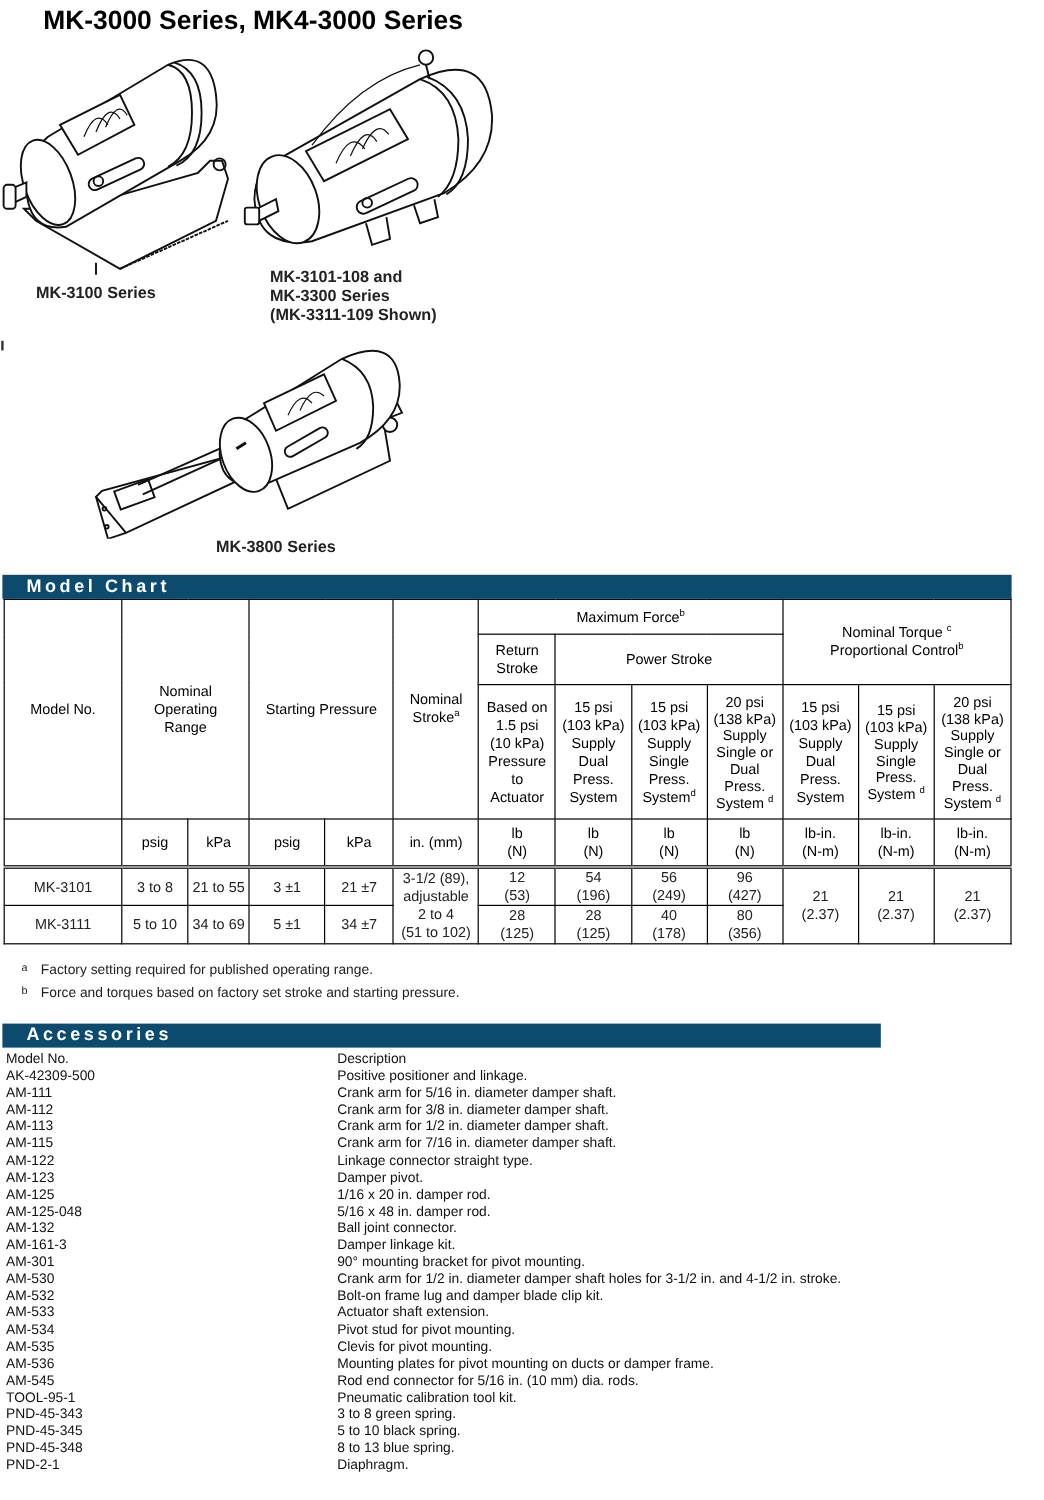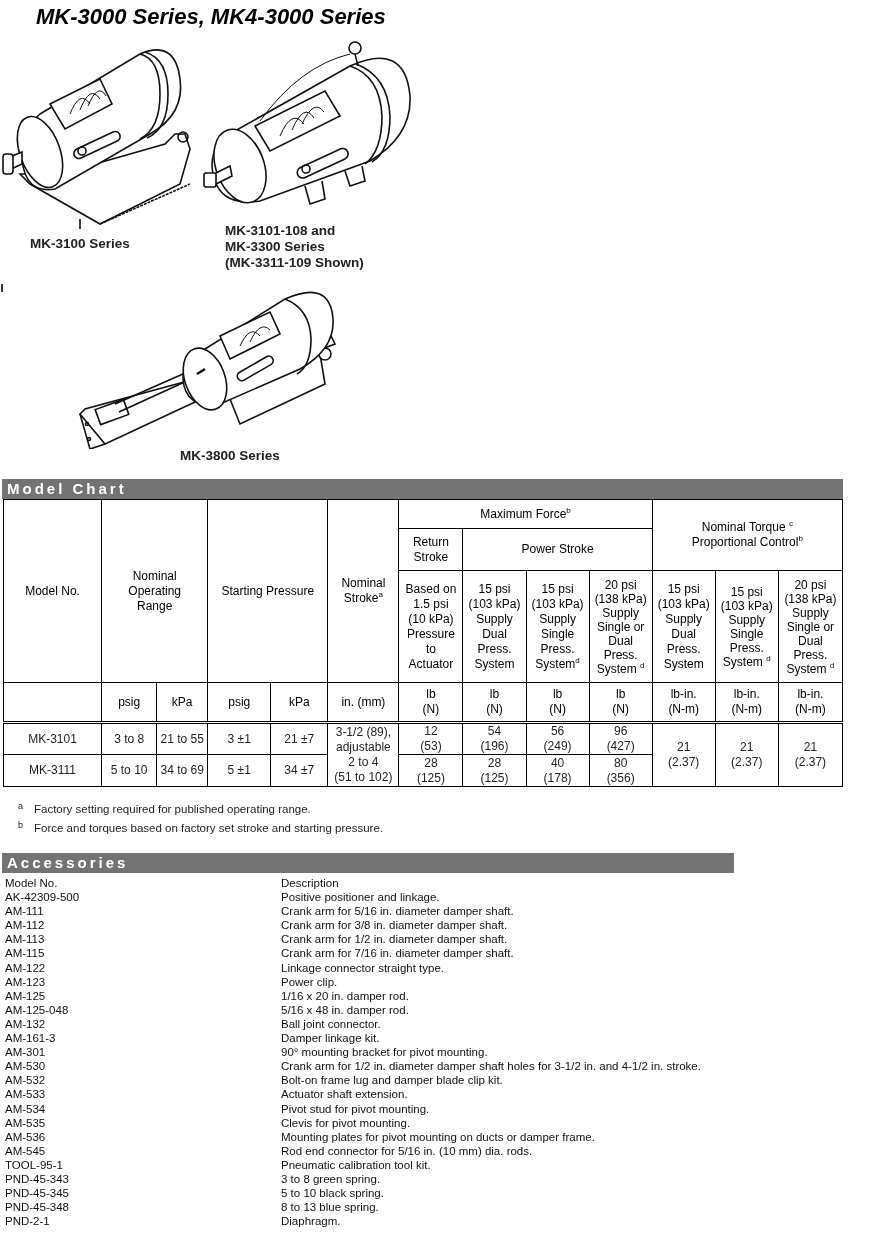--- a/index.html
+++ b/index.html
@@ -1,25 +1,25 @@
 <!DOCTYPE html>
 <html><head>
 <meta charset="utf-8">
 <style>
   html, body { margin: 0; padding: 0; background: #ffffff; }
   body { width: 870px; height: 1250px; position: relative; overflow: hidden;
          font-family: "Liberation Sans", sans-serif; color: #000; }
-  .title { position: absolute; left: 36px; top: 4px; font-size: 22px; font-weight: bold; margin: 0; white-space: nowrap; font-style: italic; }
+  .title { position: absolute; left: 36px; top: 4px; font-size: 22px; font-weight: bold; margin: 0; white-space: nowrap; }
   .fig { position: absolute; }
   .fig svg { display: block; }
   .caption { position: absolute; font-size: 13.5px; font-weight: bold; text-align: left; line-height: 16px; color: #222; }
   .stray-mark { position: absolute; left: 1px; top: 284px; width: 2px; height: 8px; background: #333; }
 
-  .band { position: absolute; left: 2px; background: #737373; color: #fff; font-weight: bold;
-          font-size: 15px; letter-spacing: 3px; height: 20px; line-height: 20px; padding-left: 5px; box-sizing: border-box; }
+  .band { position: absolute; left: 2px; background: #0c4a6e; color: #fff; font-weight: bold;
+          font-size: 15px; letter-spacing: 3px; height: 20px; line-height: 20px; padding-left: 20px; box-sizing: border-box; }
 
   table.model { position: absolute; left: 3px; top: 499px; width: 840px; border-collapse: collapse;
                 font-size: 12px; text-align: center; }
   table.model td, table.model th { border: 1px solid #000; padding: 0 2px; vertical-align: middle; line-height: 15px; }
   table.model th { font-weight: normal; }
   table.model td { font-weight: normal; color: #222; }
   table.model tr.sep th, table.model tr.sep td { border-bottom: 3px double #000; }
   sup { font-size: 8px; vertical-align: super; line-height: 0; }
 
   .footnotes { position: absolute; left: 18px; top: 802px; font-size: 11.5px; color: #222; }
@@ -372,21 +372,21 @@
       <div class="acc-row">
         <span class="m">AM-115</span>
         <span class="d">Crank arm for 7/16 in. diameter damper shaft.</span>
       </div>
       <div class="acc-row">
         <span class="m">AM-122</span>
         <span class="d">Linkage connector straight type.</span>
       </div>
       <div class="acc-row">
         <span class="m">AM-123</span>
-        <span class="d">Power clip.</span>
+        <span class="d">Damper pivot.</span>
       </div>
       <div class="acc-row">
         <span class="m">AM-125</span>
         <span class="d">1/16 x 20 in. damper rod.</span>
       </div>
       <div class="acc-row">
         <span class="m">AM-125-048</span>
         <span class="d">5/16 x 48 in. damper rod.</span>
       </div>
       <div class="acc-row">

